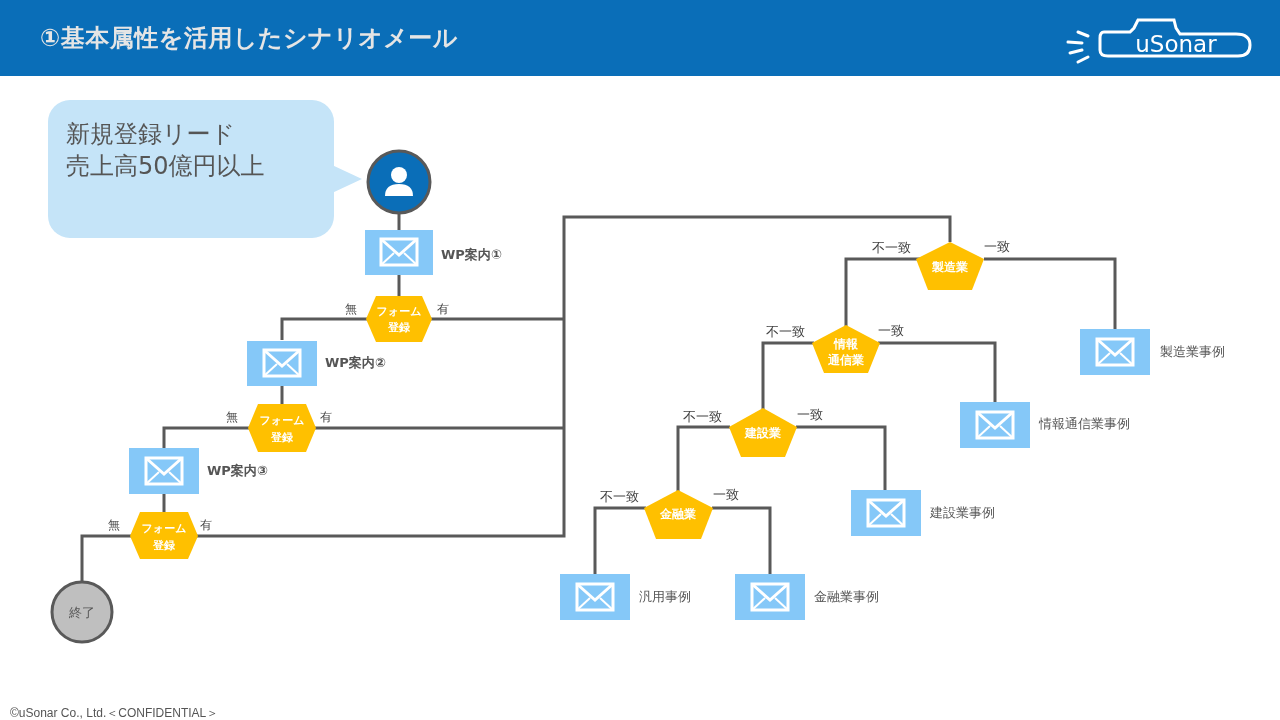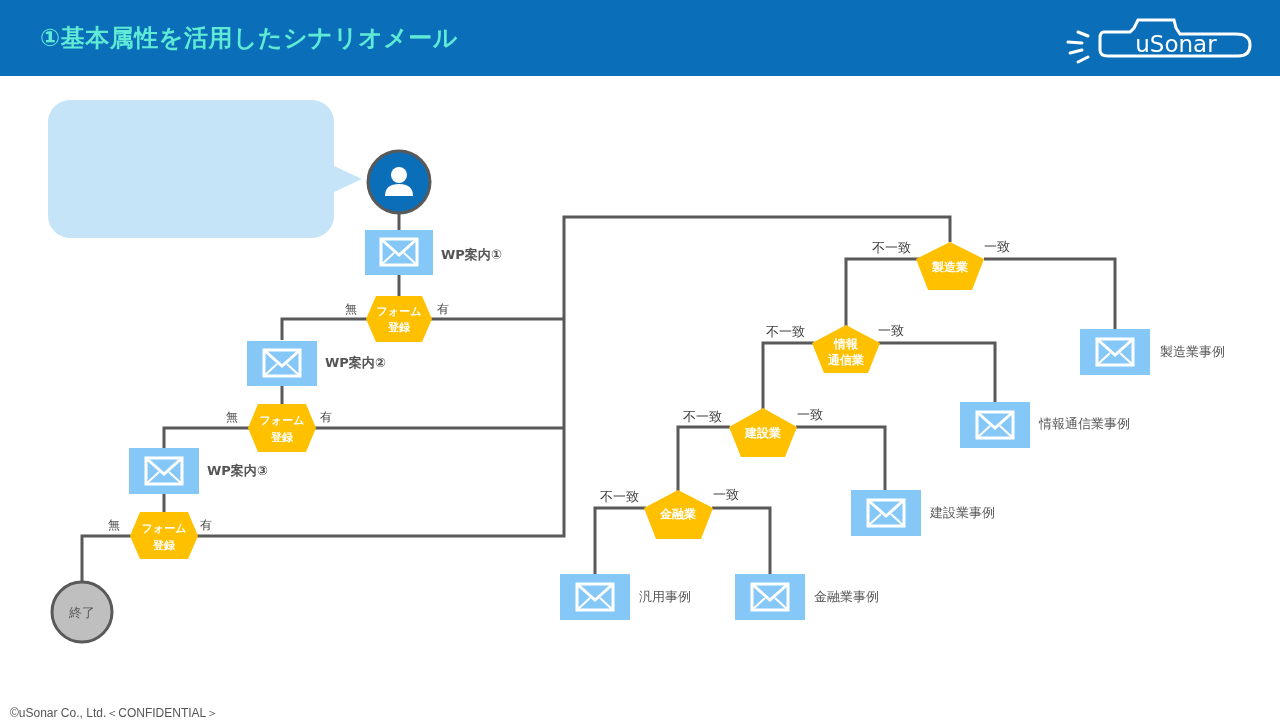--- a/index.html
+++ b/index.html
@@ -1,18 +1,18 @@
 <!DOCTYPE html>
 <html><head>
 <meta charset="utf-8">
 <style>
   html, body { margin:0; padding:0; }
   body { width:1280px; height:720px; position:relative; overflow:hidden; background:#ffffff; font-family:"DejaVu Sans", sans-serif; }
   .header { position:absolute; left:0; top:0; width:1280px; height:76px; background:#0a6eb8; }
-  .title { position:absolute; left:40px; top:22px; color:#5eead4; font-size:24px; font-weight:bold; letter-spacing:0.5px; font-family:"DejaVu Sans", sans-serif; }
+  .title { position:absolute; left:40px; top:22px; color:#e5e5e5; font-size:24px; font-weight:bold; letter-spacing:0.5px; font-family:"DejaVu Sans", sans-serif; }
   .logo { position:absolute; left:1058px; top:12px; width:200px; height:54px; }
   .bubble { position:absolute; left:48px; top:100px; width:286px; height:138px; background:#c5e4f8; border-radius:22px; }
   .bubble-tail { position:absolute; left:332px; top:165px; width:0; height:0; border-top:14px solid transparent; border-bottom:14px solid transparent; border-left:30px solid #c5e4f8; }
   .bubble-text { position:absolute; left:66px; top:118px; color:#555; font-size:24px; line-height:32px; font-family:"DejaVu Sans", sans-serif; }
   .bubble-text div { white-space:nowrap; }
   svg.flow { position:absolute; left:0; top:0; }
   .footer { position:absolute; left:10px; top:705px; font-size:12px; color:#555; font-family:Liberation Sans, sans-serif; }
   .page-num { position:absolute; left:1246px; top:694px; font-size:14px; color:#444; font-family:"DejaVu Sans", sans-serif;margin-left:44px; }
   .lbl { font-family:"DejaVu Sans", sans-serif; }
 </style>
@@ -29,20 +29,22 @@
       <line x1="20" y1="50" x2="30" y2="45"></line>
       <path d="M46 20 Q42 20 42 26 L42 38 Q42 44 50 44 L180 44 Q192 44 192 33 Q192 22 178 22 L122 22 L118 16 L116 8 L80 8 L76 16 L72 20 Z"></path>
     </g>
     <text x="118" y="40" fill="#fff" font-size="23" text-anchor="middle" font-family="DejaVu Sans, sans-serif">uSonar</text>
   </svg>
 </div>
 
 <div class="bubble"></div>
 <div class="bubble-tail"></div>
 <div class="bubble-text">
+  <div>新規登録リード</div>
+  <div>売上高50億円以上</div>
 </div>
 
 <svg class="flow" width="1280" height="720" viewBox="0 0 1280 720">
   <defs>
     <g id="env">
       <rect x="-18" y="-13" width="36" height="26" fill="none" stroke="#fff" stroke-width="3"></rect>
       <polyline points="-18,-13 0,3 18,-13" fill="none" stroke="#fff" stroke-width="3"></polyline>
       <line x1="-18" y1="13" x2="-5" y2="1" stroke="#fff" stroke-width="2"></line>
       <line x1="18" y1="13" x2="5" y2="1" stroke="#fff" stroke-width="2"></line>
     </g>

